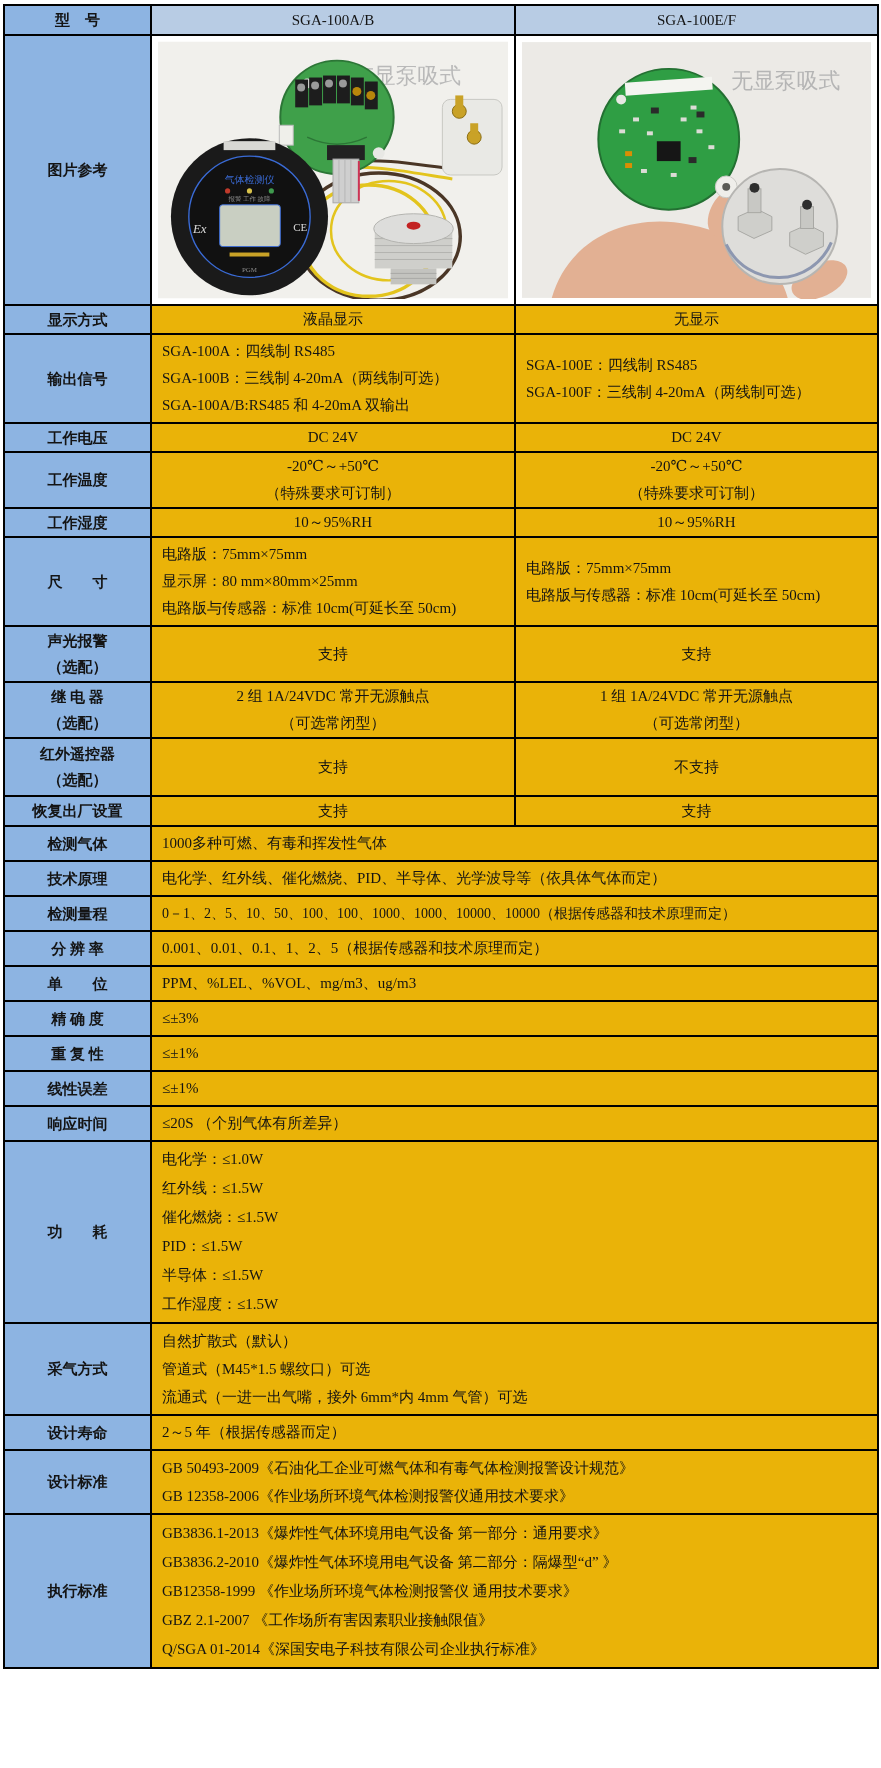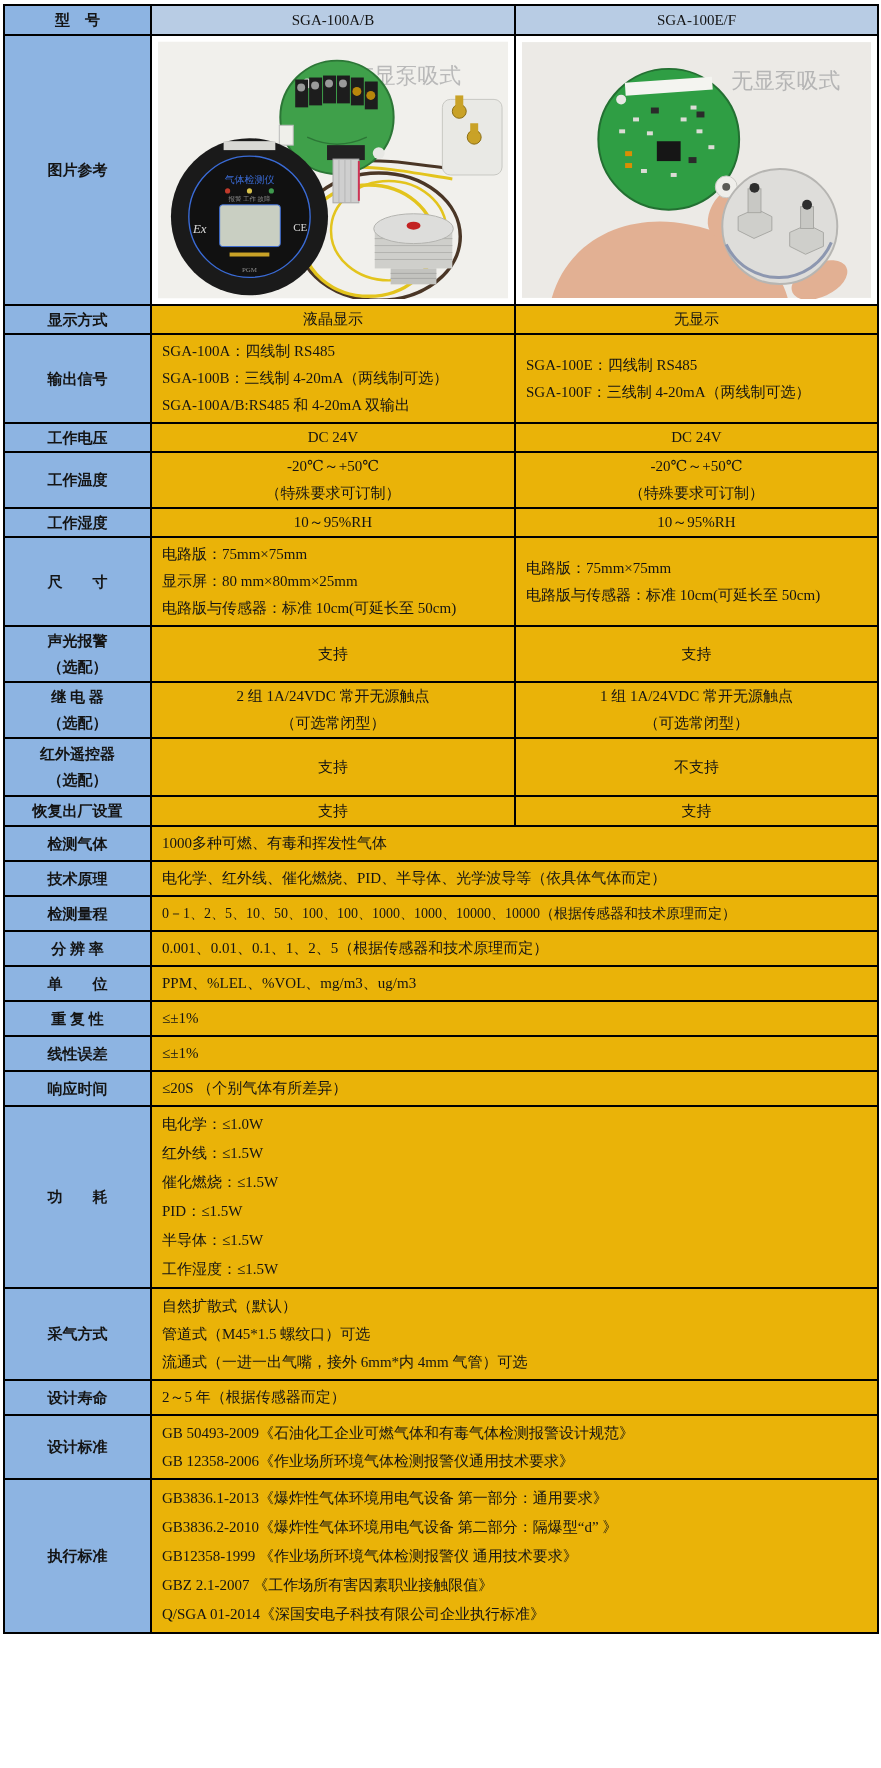--- a/index.html
+++ b/index.html
@@ -359,20 +359,28 @@
 
   <tr>
     <td class="lbl" style="height:28px">
           <div class="ln">单　　位</div>
         </td>
     <td class="val left" colspan="2">
           <div class="ln">PPM、%LEL、%VOL、mg/m3、ug/m3</div>
         </td>
   </tr>
 
+  <tr>
+    <td class="lbl" style="height:28px">
+          <div class="ln">精 确 度</div>
+        </td>
+    <td class="val left" colspan="2">
+          <div class="ln">≤±3%</div>
+        </td>
+  </tr>
 
   <tr>
     <td class="lbl" style="height:28px">
           <div class="ln">重 复 性</div>
         </td>
     <td class="val left" colspan="2">
           <div class="ln">≤±1%</div>
         </td>
   </tr>
 

